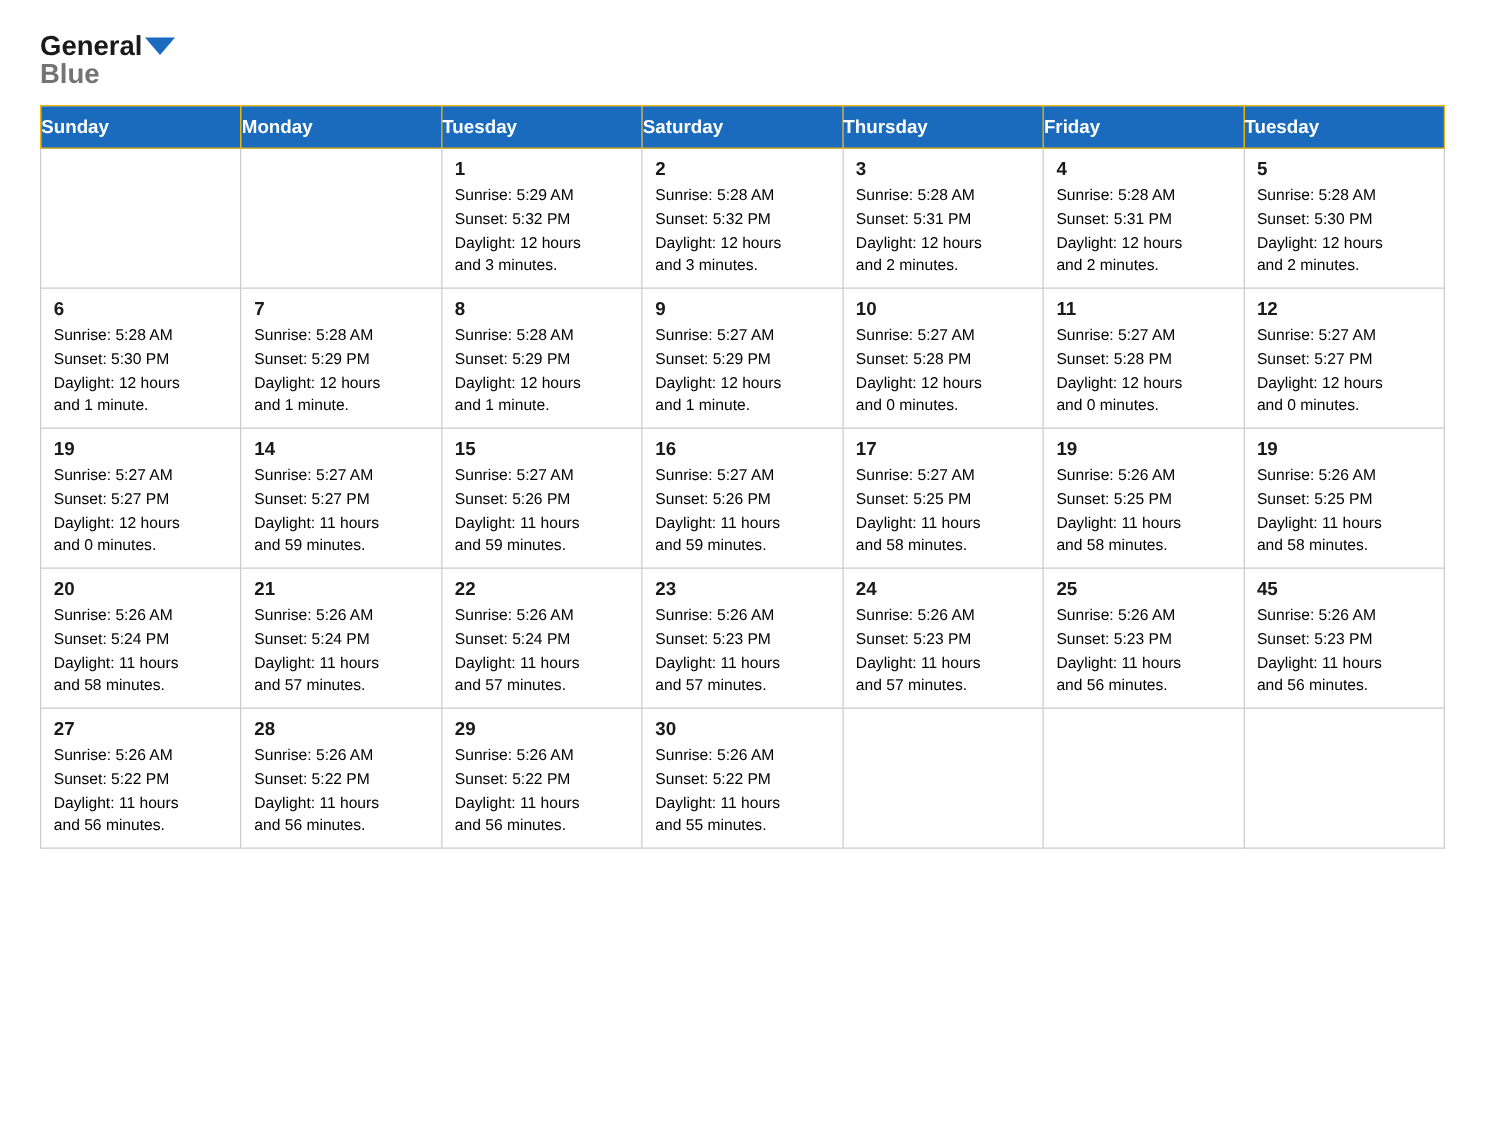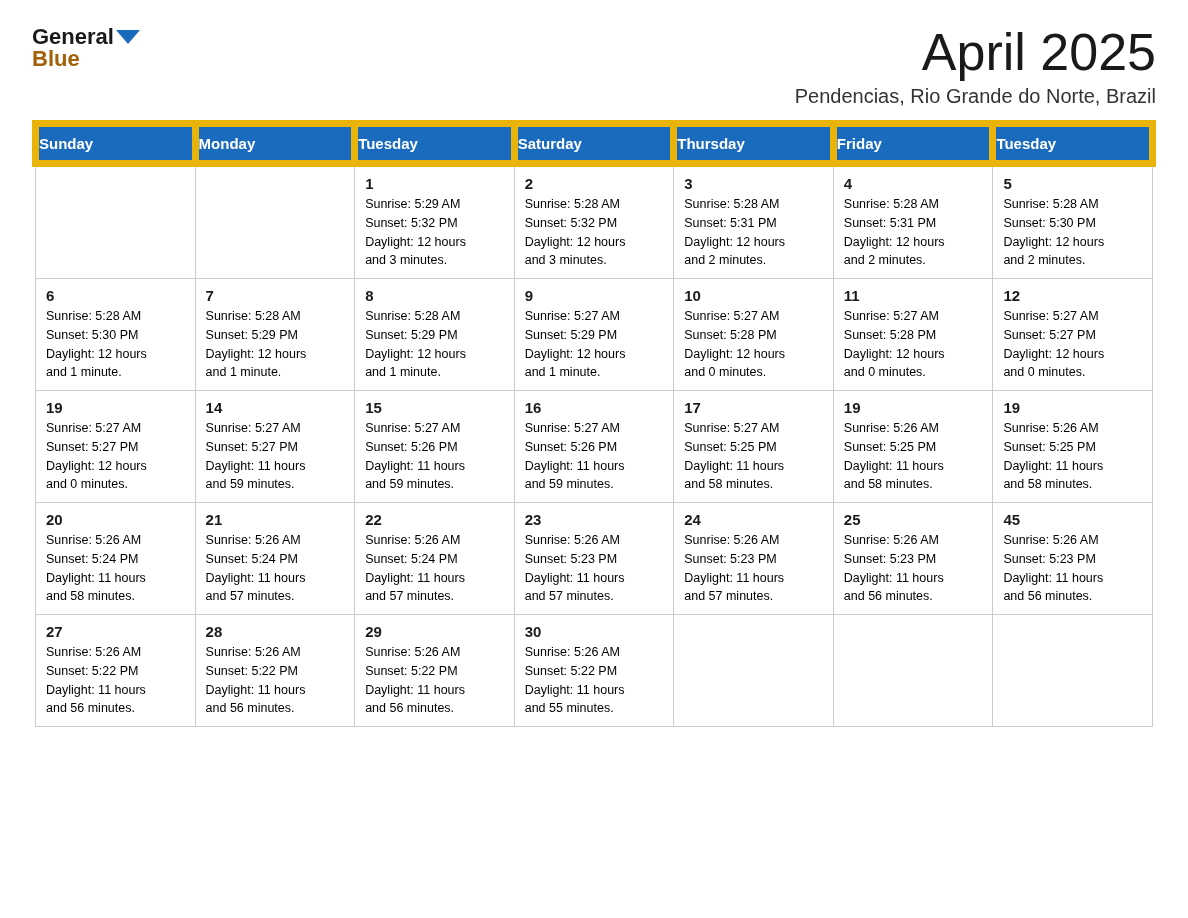--- a/index.html
+++ b/index.html
@@ -17,21 +17,21 @@
       margin-bottom: 8px;
     }
     .logo-text-general {
       font-size: 22px;
       font-weight: bold;
       color: #1a1a1a;
     }
     .logo-text-blue {
       font-size: 22px;
       font-weight: bold;
-      color: #a16207;
+      color: #737373;
     }
     .title-block {
       text-align: right;
     }
     .month-title {
       font-size: 52px;
       font-weight: normal;
       color: #1a1a1a;
       line-height: 1.1;
     }
@@ -45,21 +45,21 @@
       border-collapse: collapse;
       margin-top: 12px;
     }
     .calendar th {
       background: #1a6bbd;
       color: #fff;
       font-size: 15px;
       font-weight: bold;
       padding: 8px 0;
       text-align: left;
-      border: 7px solid #eab308;
+      border: 1px solid #eab308;
     }
     .calendar td {
       vertical-align: top;
       padding: 8px 10px;
       border: 1px solid #ccc;
       width: 14.28%;
       min-height: 90px;
       font-size: 13px;
       color: #222;
       background: #fff;
@@ -111,24 +111,20 @@
 <div class="header-row">
   <div class="logo-wrapper">
     <div class="logo-line1">
       <span class="logo-text-general">General</span>
       <span class="logo-arrow"></span>
     </div>
     <div class="logo-line2">
       <span class="logo-text-blue">Blue</span>
     </div>
   </div>
-  <div class="title-block">
-    <div class="month-title">April 2025</div>
-    <div class="location-title">Pendencias, Rio Grande do Norte, Brazil</div>
-  </div>
 </div>
 
 <table class="calendar">
   <thead>
     <tr>
 
     <th>Sunday</th>
         <th>Monday</th>
         <th>Tuesday</th>
         <th>Saturday</th>

